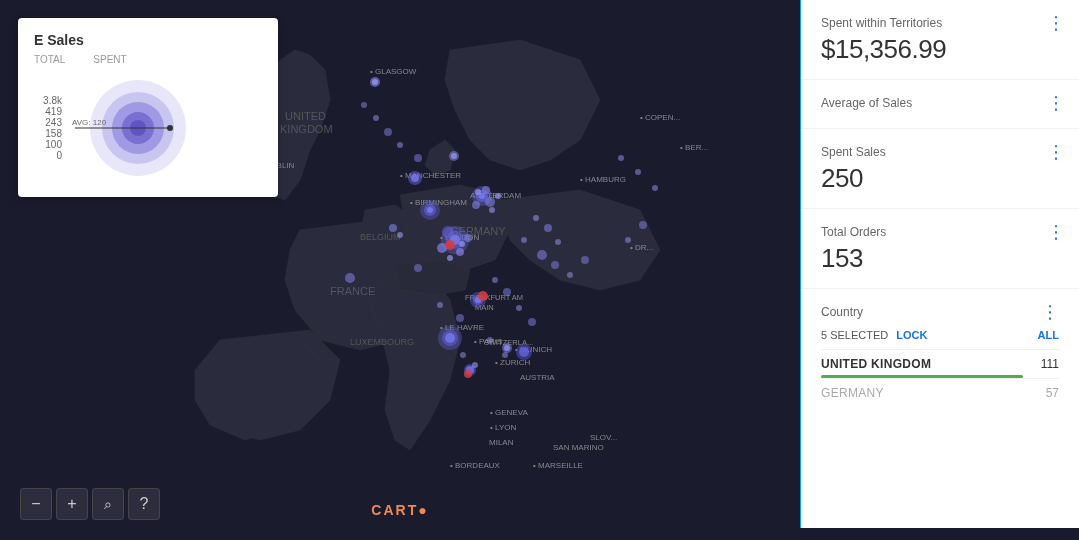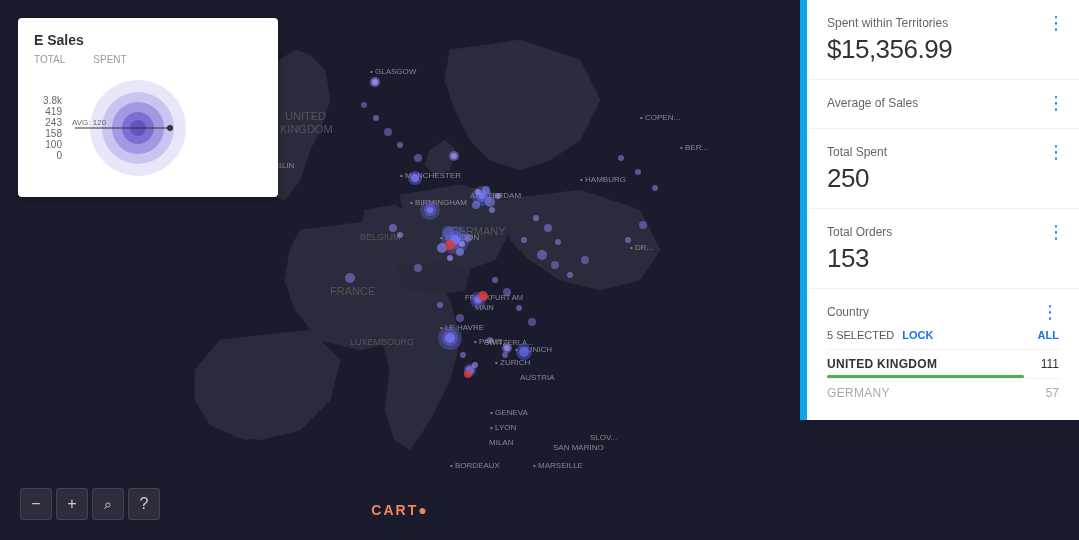--- a/index.html
+++ b/index.html
@@ -107,23 +107,23 @@
       z-index: 10;
     }
     .carto-watermark span {
       color: #e85;
       font-size: 14px;
     }
 
     
     #right-panel {
       flex: 1;
-      height: 420px;
+      height: 528px;
       background: #fff;
-      border-left: 7px solid #0ea5e9;
+      border-left: 1px solid #0ea5e9;
       overflow-y: auto;
       display: flex;
       flex-direction: column;
     }
 
     .metric-card {
       padding: 16px 20px 14px;
       border-bottom: 1px solid #f0f0f0;
       position: relative;
     }
@@ -452,21 +452,21 @@
     <div class="metric-value">$15,356.99</div>
     <div class="metric-dots">⋮</div>
   </div>
 
   <div class="metric-card">
     <div class="metric-label">Average of Sales</div>
     <div class="metric-dots">⋮</div>
   </div>
 
   <div class="metric-card">
-    <div class="metric-label">Total Spent</div>
+    <div class="metric-label">Spent Sales</div>
     <div class="metric-value">250</div>
     <div class="metric-dots">⋮</div>
   </div>
 
   <div class="metric-card">
     <div class="metric-label">Total Orders</div>
     <div class="metric-value">153</div>
     <div class="metric-dots">⋮</div>
   </div>
 

